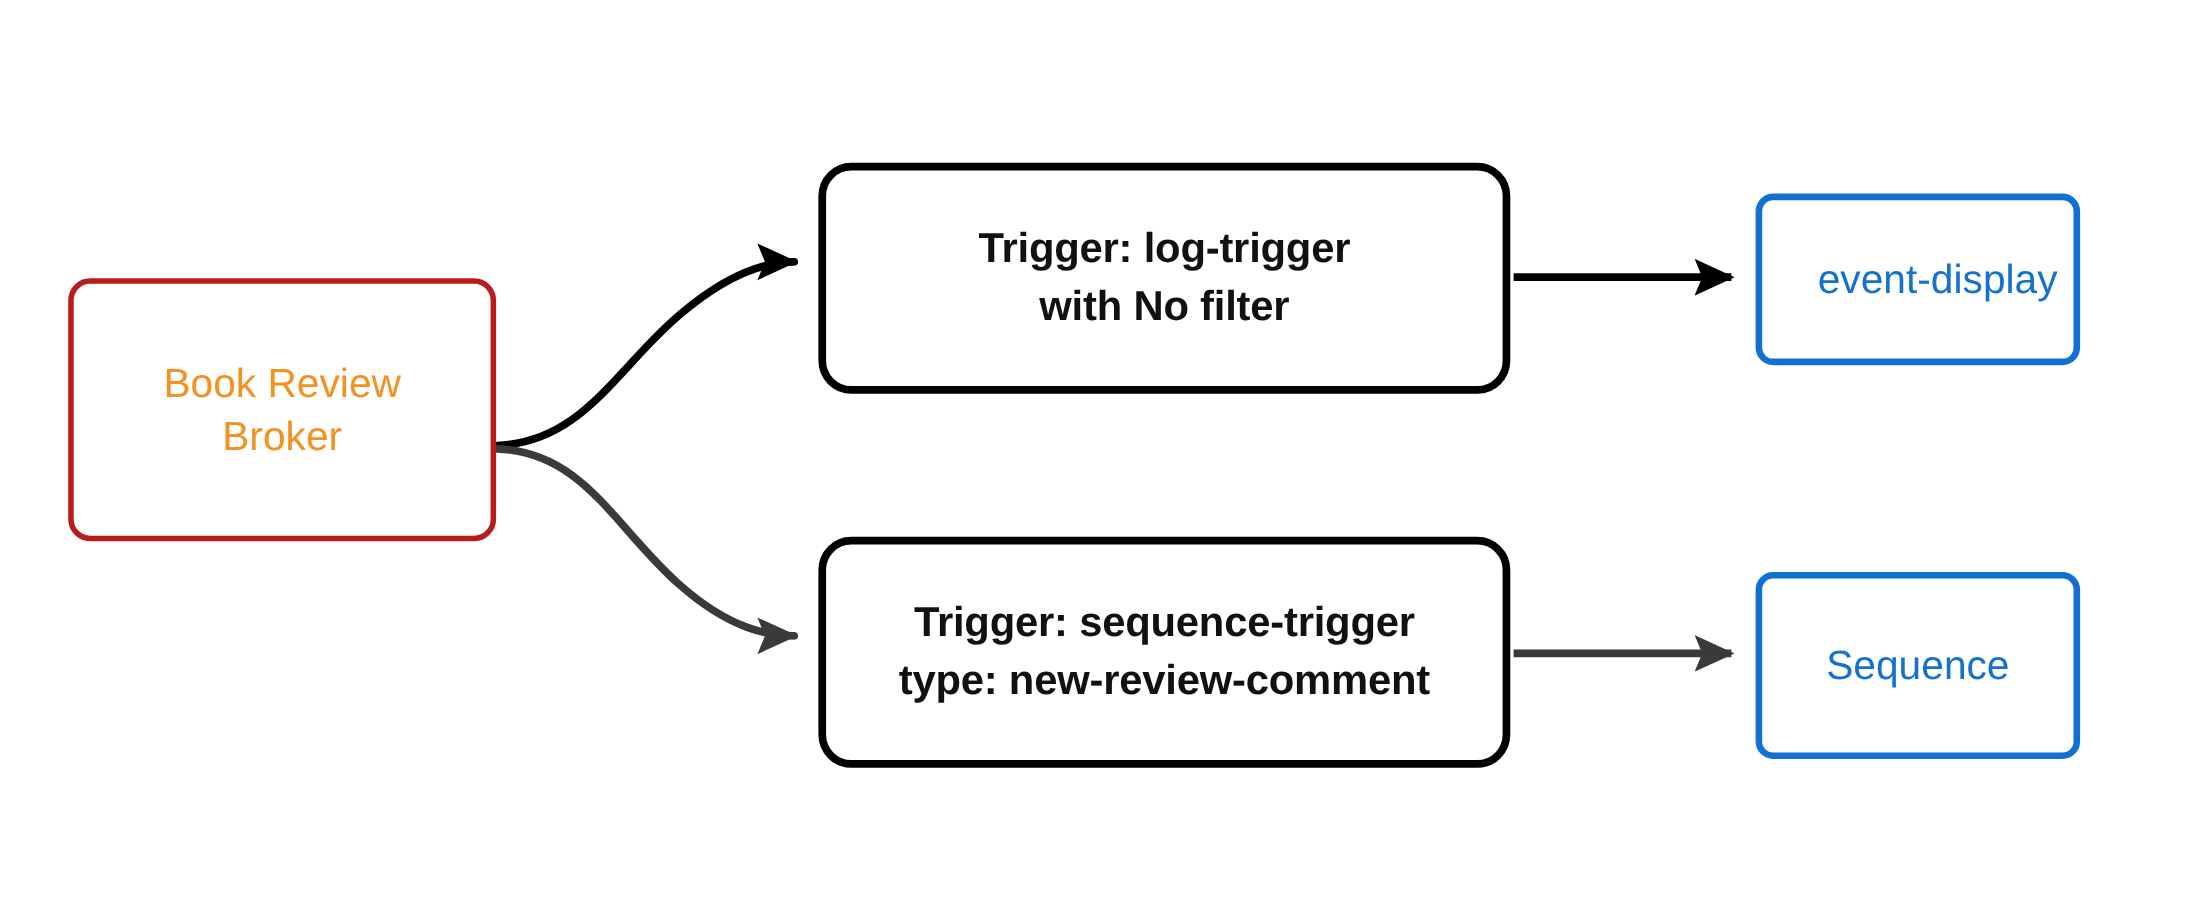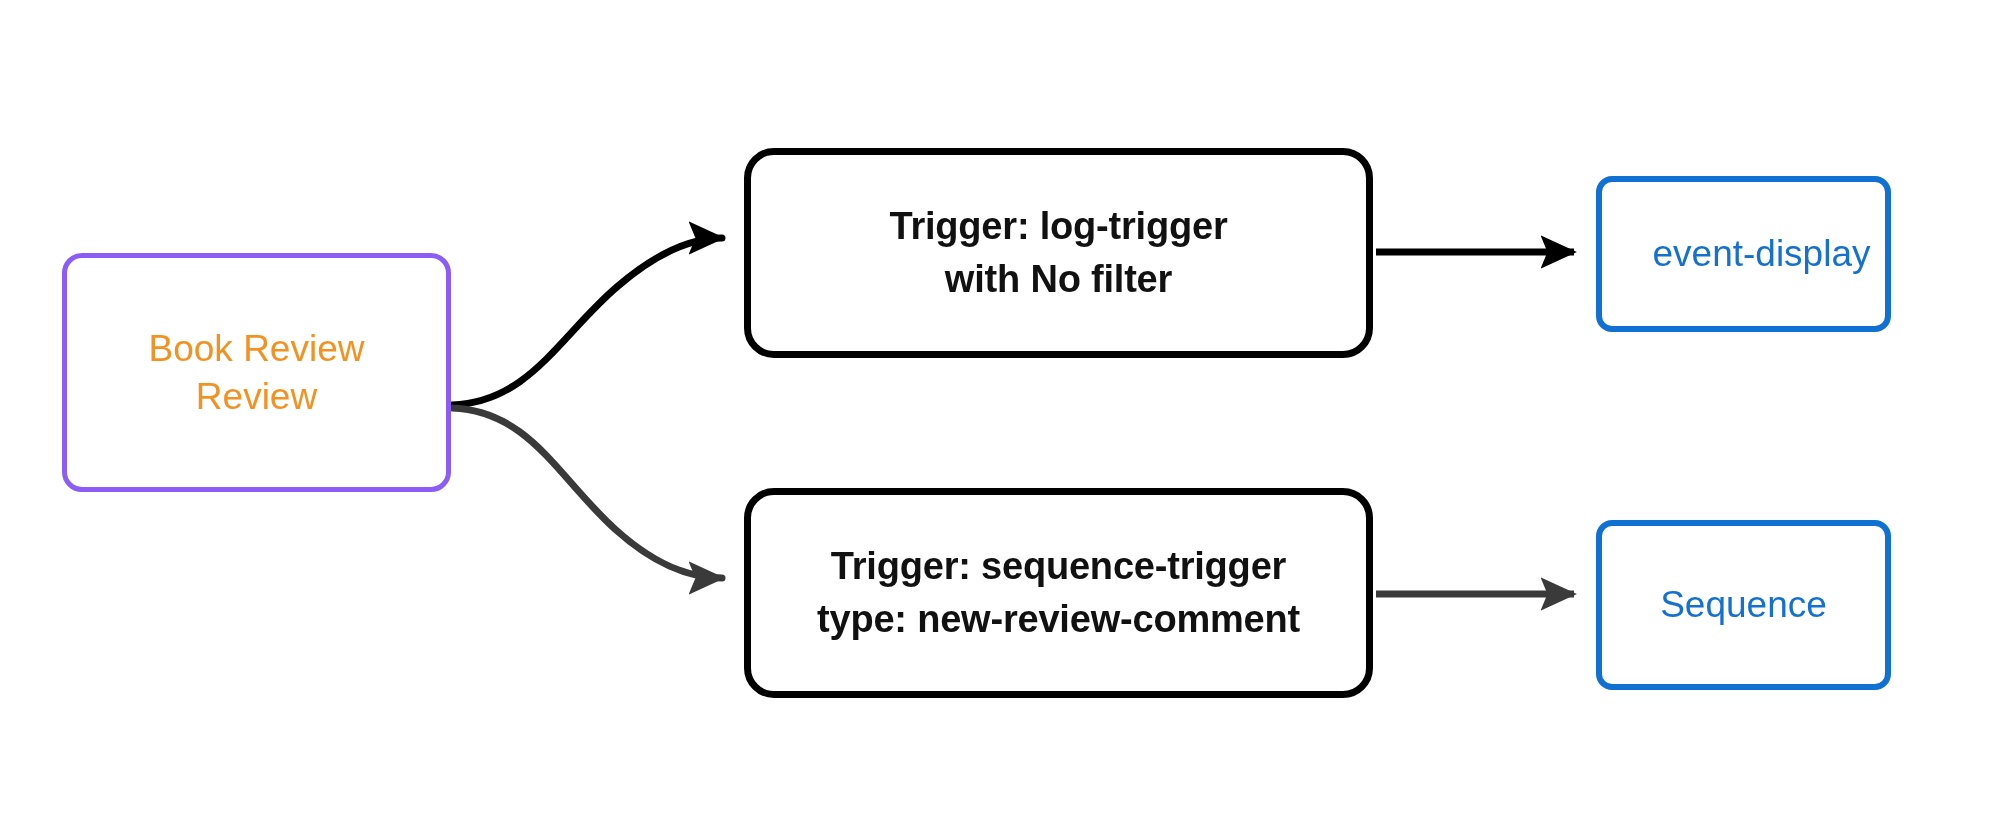--- a/index.html
+++ b/index.html
@@ -36,21 +36,21 @@
     justify-content: center;
     text-align: center;
     line-height: 1.28;
   }
   
   .node-broker {
     left: 62px;
     top: 253px;
     width: 389px;
     height: 239px;
-    border: 5px solid #8b5cf6;
+    border: 5px solid #b91c1c;
     border-radius: 20px;
     color: #f29222;
     font-size: 37px;
     font-weight: 400;
   }
   .node-broker .line { display: block; }
   
   .node-trigger {
     left: 744px;
     width: 629px;
@@ -114,21 +114,21 @@
 
     <path d="M 452 408 C 530 411, 558 478, 616 530 C 664 573, 700 578, 722 578" fill="none" stroke="#3a3a3a" stroke-width="7" stroke-linecap="round" marker-end="url(#arrow-gray)"></path>
 
     <path d="M 1376 252 L 1574 252" fill="none" stroke="#000000" stroke-width="7" stroke-linecap="butt" marker-end="url(#arrow-black)"></path>
 
     <path d="M 1376 594 L 1574 594" fill="none" stroke="#3a3a3a" stroke-width="7" stroke-linecap="butt" marker-end="url(#arrow-gray)"></path>
   </svg>
 
   <div class="node node-broker">
     <span class="line">Book Review</span>
-    <span class="line">Review</span>
+    <span class="line">Broker</span>
   </div>
 
   <div class="node node-trigger top">
     <span class="title">Trigger: log-trigger</span>
     <span class="subtitle">with No filter</span>
   </div>
 
   <div class="node node-trigger bottom">
     <span class="title">Trigger: sequence-trigger</span>
     <span class="subtitle">type: new-review-comment</span>

